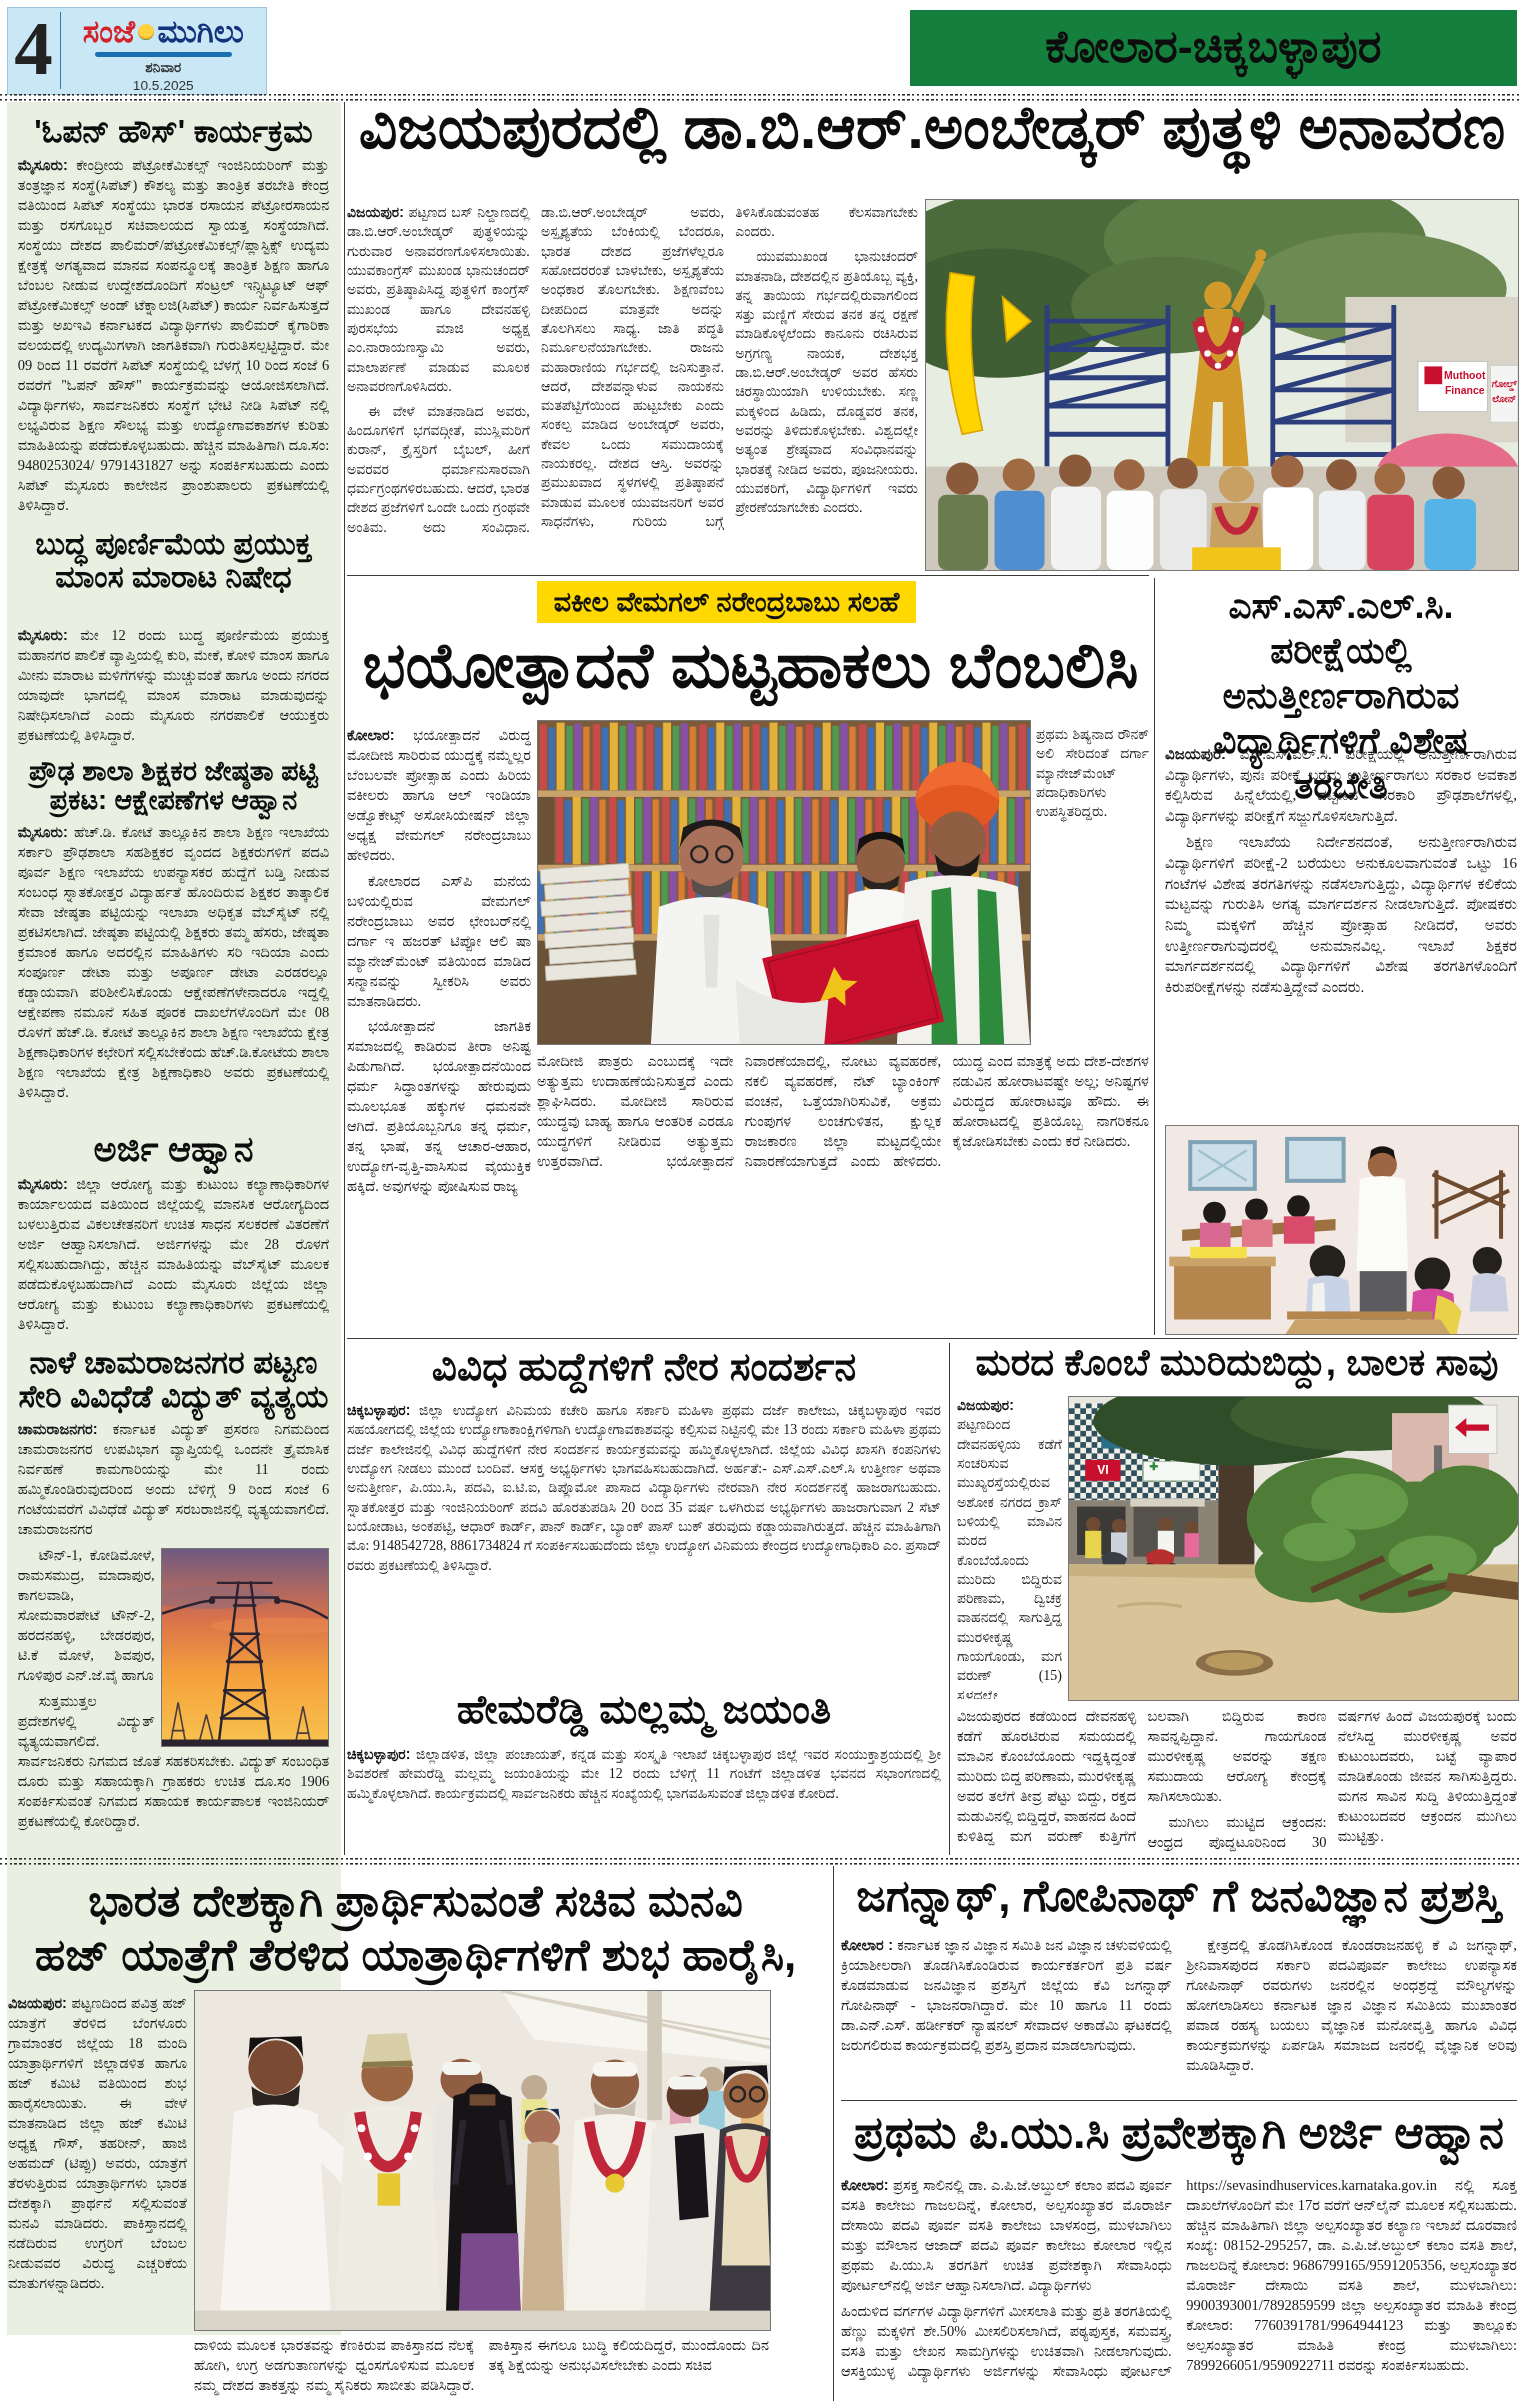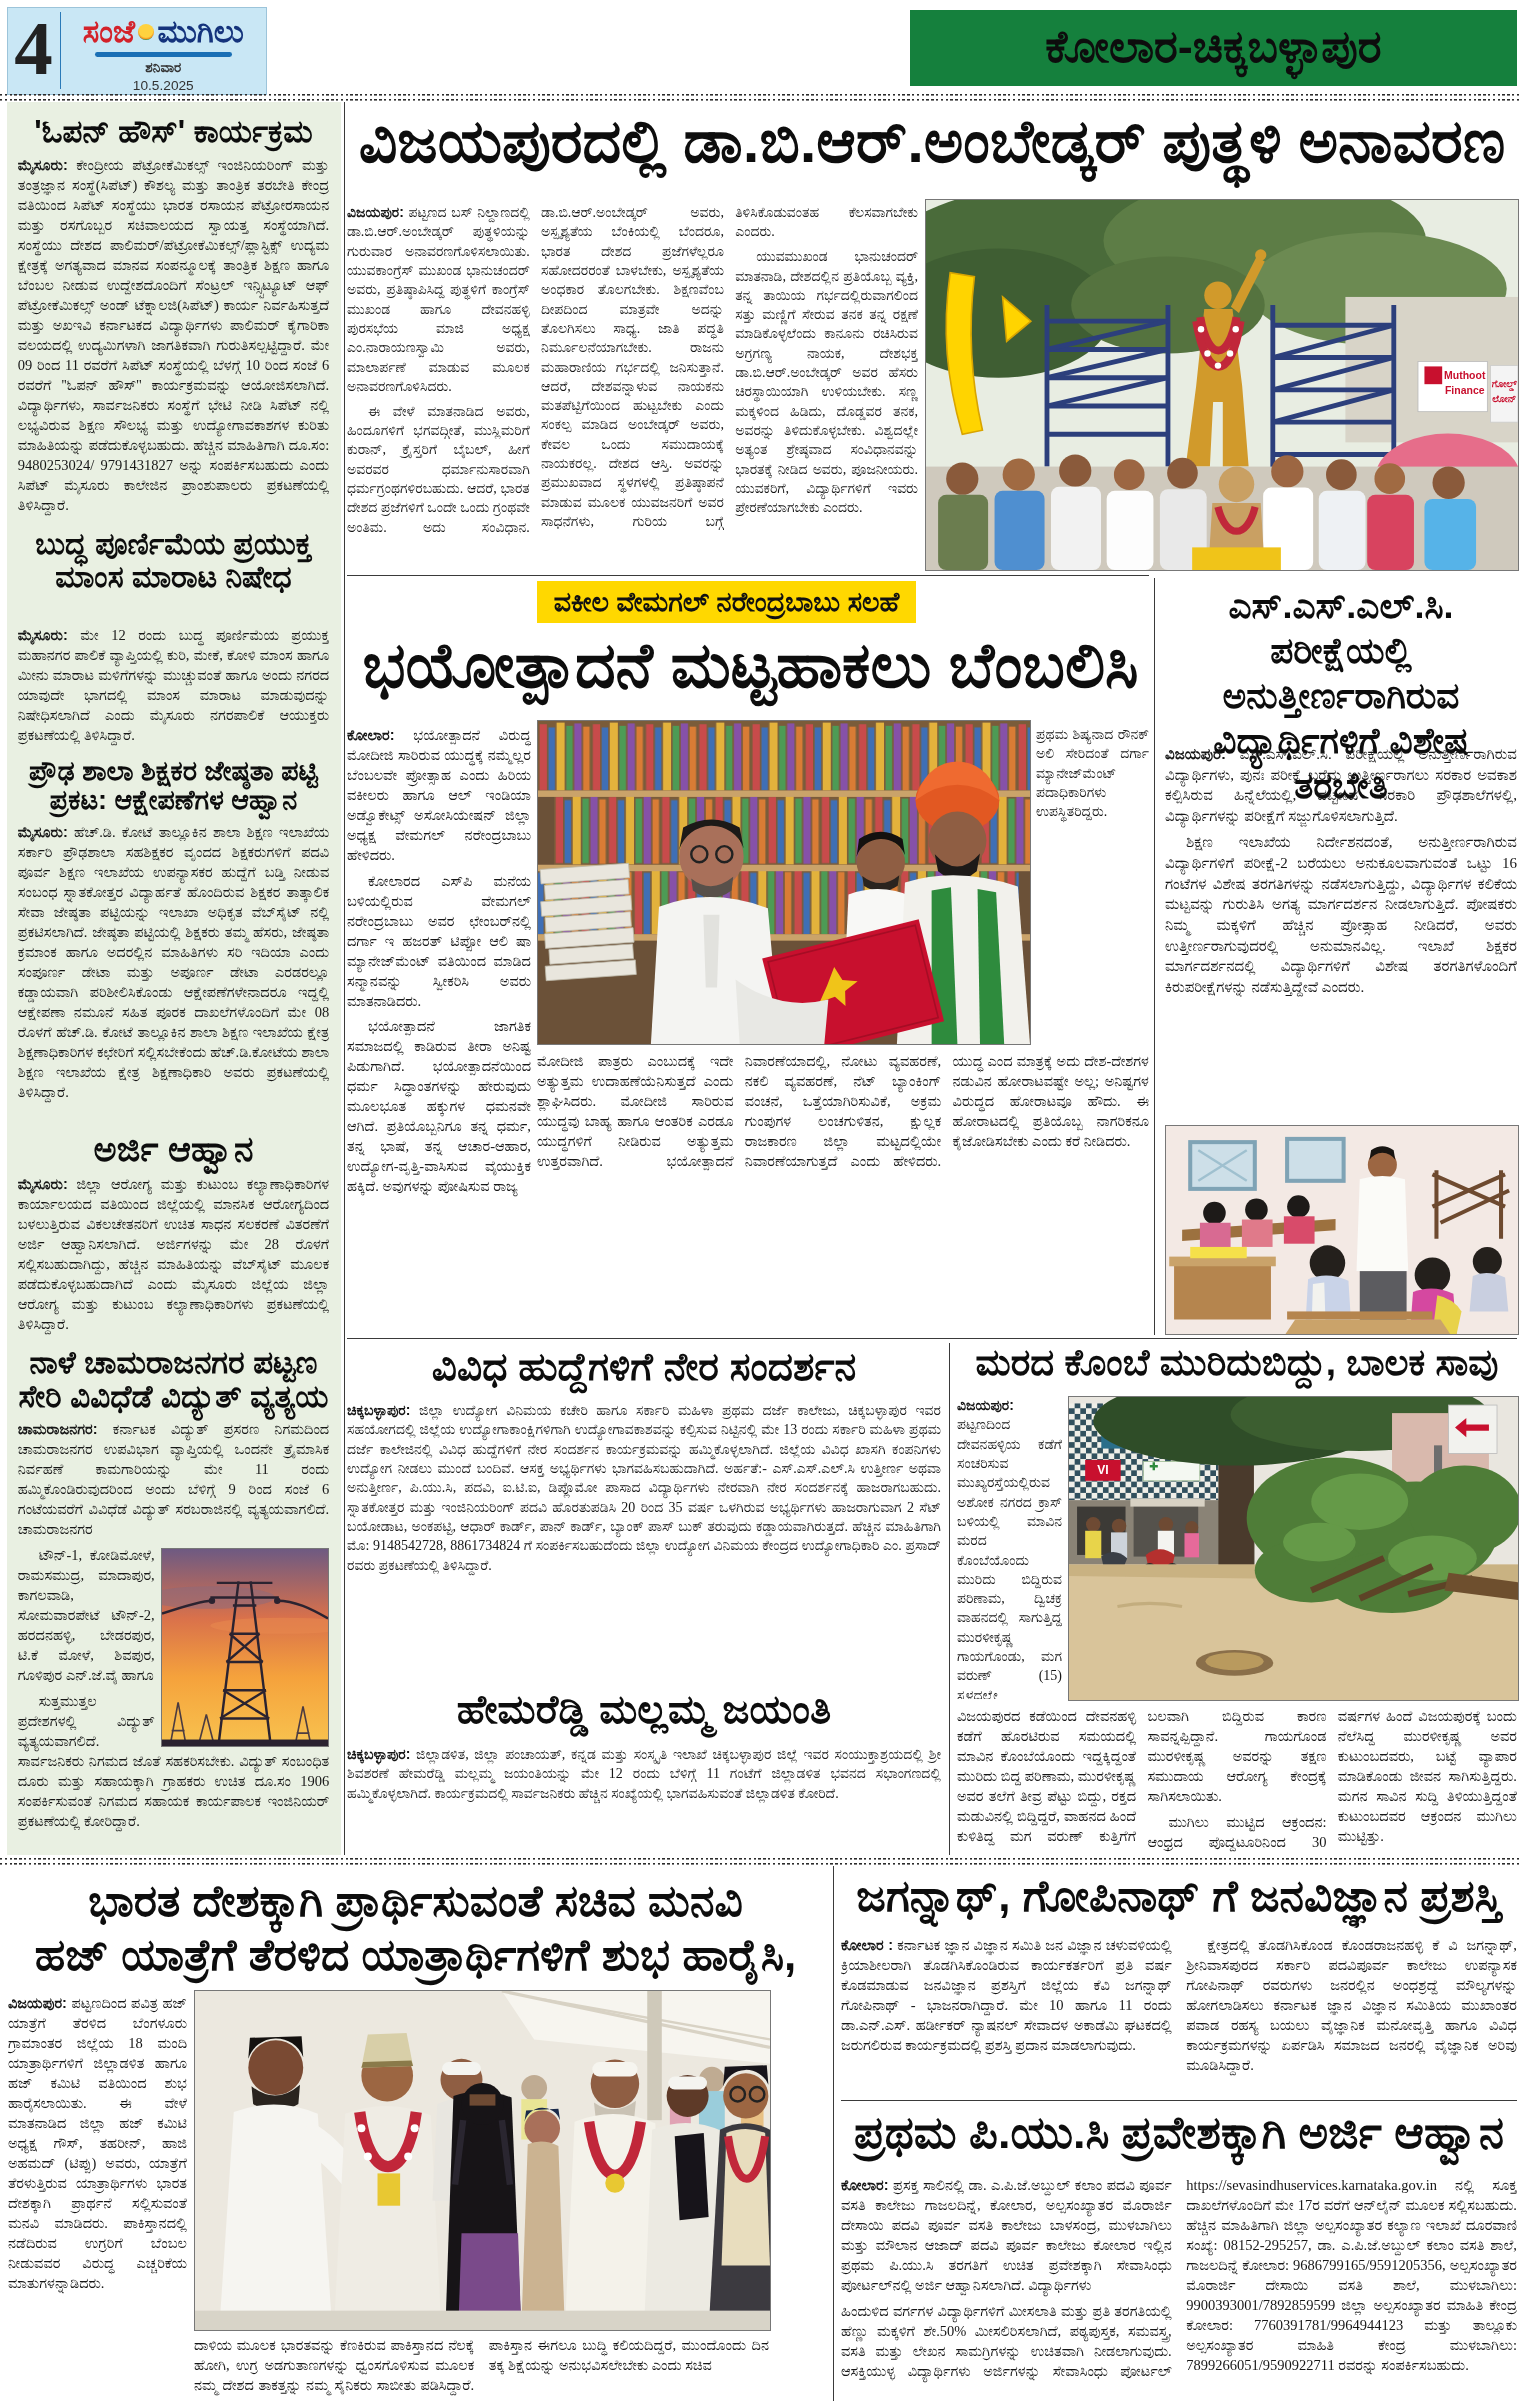--- a/index.html
+++ b/index.html
@@ -31,21 +31,21 @@
   .logo1{color:#d3222a;font-weight:700;font-size:31px;font-family:"Liberation Sans",sans-serif;}
   .logo2{color:#14337c;font-weight:700;font-size:31px;font-family:"Liberation Sans",sans-serif;}
   .sun{width:16px;height:16px;border-radius:50%;background:radial-gradient(circle at 50% 40%,#ffd23f 0 55%,#f08c1a 70%,#2e8b3d 75%);}
   .logobar{width:137px;height:4.8px;background:#1a6fb5;border-radius:2.4px;margin:2.4px 0 3.2px 0;}
   .mastday{font-size:13.7px;font-weight:700;color:#333;}
   .mastdate{font-size:13.7px;color:#333;margin-top:1.6px;}
   .regionbox{left:910px;top:9.7px;width:607px;height:76px;background:#15803d;
              display:flex;align-items:center;justify-content:center;}
   .regiontxt{font-size:45px;font-weight:700;color:#0d0d0d;}
   
-  .greencol{left:6.5px;top:102px;width:334px;height:1753px;background:#e9f0e2;
+  .greencol{left:6.5px;top:102px;width:334px;height:2233px;background:#e9f0e2;
             padding:8px 11.3px;box-sizing:border-box;overflow:hidden;}
   .greencol .headline{margin:4.8px 0 6.5px 0;}
   .kicker{background:#ffd800;display:flex;align-items:center;justify-content:center;
           font-weight:700;font-size:27px;font-family:"Liberation Sans",sans-serif;}
   .cols3{column-count:3;column-gap:11.3px;}
   .cols2{column-count:2;column-gap:14.5px;}
   .floatimg{float:right;width:166px;height:197px;border:0.8px solid #777;margin:3.2px 0 3.2px 6.5px;}
   .floatimg svg{display:block;width:100%;height:100%;}
   .urltxt{font-family:"Liberation Serif",serif;}
 </style>
@@ -132,21 +132,21 @@
             <rect y="236" width="206" height="8" fill="#2b2330"></rect>
           </svg>
         </div>
         <p>ಟೌನ್-1, ಕೋಡಿಮೋಳೆ, ರಾಮಸಮುದ್ರ, ಮಾದಾಪುರ, ಕಾಗಲವಾಡಿ, ಸೋಮವಾರಪೇಟೆ ಟೌನ್-2, ಹರದನಹಳ್ಳಿ, ಬೇಡರಪುರ, ಟಿ.ಕೆ ಮೋಳೆ, ಶಿವಪುರ, ಗೂಳಿಪುರ ಎನ್.ಜೆ.ವೈ ಹಾಗೂ</p>
         <p>ಸುತ್ತಮುತ್ತಲ ಪ್ರದೇಶಗಳಲ್ಲಿ ವಿದ್ಯುತ್ ವ್ಯತ್ಯಯವಾಗಲಿದೆ. ಸಾರ್ವಜನಿಕರು ನಿಗಮದ ಜೊತೆ ಸಹಕರಿಸಬೇಕು. ವಿದ್ಯುತ್ ಸಂಬಂಧಿತ ದೂರು ಮತ್ತು ಸಹಾಯಕ್ಕಾಗಿ ಗ್ರಾಹಕರು ಉಚಿತ ದೂ.ಸಂ 1906 ಸಂಪರ್ಕಿಸುವಂತೆ ನಿಗಮದ ಸಹಾಯಕ ಕಾರ್ಯಪಾಲಕ ಇಂಜಿನಿಯರ್ ಪ್ರಕಟಣೆಯಲ್ಲಿ ಕೋರಿದ್ದಾರೆ.</p>
       </div>
     </div>
   </div>
   <div class="vrule" style="left:344px;top:102px;height:1753px;"></div>
 
-  <div class="abs headline" style="left:347px;top:110px;width:1170px;height:90px;font-size:60px;">ವಿಜಯಪುರದಲ್ಲಿ ಡಾ.ಬಿ.ಆರ್.ಅಂಬೇಡ್ಕರ್ ಪುತ್ಥಳಿ ಅನಾವರಣ</div>
+  <div class="abs headline" style="left:347px;top:96px;width:1170px;height:90px;font-size:60px;">ವಿಜಯಪುರದಲ್ಲಿ ಡಾ.ಬಿ.ಆರ್.ಅಂಬೇಡ್ಕರ್ ಪುತ್ಥಳಿ ಅನಾವರಣ</div>
   <div class="abs bodytxt cols3" style="left:347px;top:203px;width:571px;height:365px;">
     <p class="nofirst"><span class="dateline">ವಿಜಯಪುರ:</span> <span>ಪಟ್ಟಣದ ಬಸ್ ನಿಲ್ದಾಣದಲ್ಲಿ ಡಾ.ಬಿ.ಆರ್.ಅಂಬೇಡ್ಕರ್ ಪುತ್ಥಳಿಯನ್ನು ಗುರುವಾರ ಅನಾವರಣಗೊಳಿಸಲಾಯಿತು. ಯುವಕಾಂಗ್ರೆಸ್ ಮುಖಂಡ ಭಾನುಚಂದರ್ ಅವರು, ಪ್ರತಿಷ್ಠಾಪಿಸಿದ್ದ ಪುತ್ಥಳಿಗೆ ಕಾಂಗ್ರೆಸ್ ಮುಖಂಡ ಹಾಗೂ ದೇವನಹಳ್ಳಿ ಪುರಸಭೆಯ ಮಾಜಿ ಅಧ್ಯಕ್ಷ ಎಂ.ನಾರಾಯಣಸ್ವಾಮಿ ಅವರು, ಮಾಲಾರ್ಪಣೆ ಮಾಡುವ ಮೂಲಕ ಅನಾವರಣಗೊಳಿಸಿದರು.</span></p>
     <p>ಈ ವೇಳೆ ಮಾತನಾಡಿದ ಅವರು, ಹಿಂದೂಗಳಿಗೆ ಭಗವದ್ಗೀತೆ, ಮುಸ್ಲಿಮರಿಗೆ ಕುರಾನ್, ಕ್ರೈಸ್ತರಿಗೆ ಬೈಬಲ್, ಹೀಗೆ ಅವರವರ ಧರ್ಮಾನುಸಾರವಾಗಿ ಧರ್ಮಗ್ರಂಥಗಳಿರಬಹುದು. ಆದರೆ, ಭಾರತ ದೇಶದ ಪ್ರಜೆಗಳಿಗೆ ಒಂದೇ ಒಂದು ಗ್ರಂಥವೇ ಅಂತಿಮ. ಅದು ಸಂವಿಧಾನ. ಡಾ.ಬಿ.ಆರ್.ಅಂಬೇಡ್ಕರ್ ಅವರು, ಅಸ್ಪೃಶ್ಯತೆಯ ಬೆಂಕಿಯಲ್ಲಿ ಬೆಂದರೂ, ಭಾರತ ದೇಶದ ಪ್ರಜೆಗಳೆಲ್ಲರೂ ಸಹೋದರರಂತೆ ಬಾಳಬೇಕು, ಅಸ್ಪೃಶ್ಯತೆಯ ಅಂಧಕಾರ ತೊಲಗಬೇಕು. ಶಿಕ್ಷಣವೆಂಬ ದೀಪದಿಂದ ಮಾತ್ರವೇ ಅದನ್ನು ತೊಲಗಿಸಲು ಸಾಧ್ಯ. ಜಾತಿ ಪದ್ಧತಿ ನಿರ್ಮೂಲನೆಯಾಗಬೇಕು. ರಾಜನು ಮಹಾರಾಣಿಯ ಗರ್ಭದಲ್ಲಿ ಜನಿಸುತ್ತಾನೆ. ಆದರೆ, ದೇಶವನ್ನಾಳುವ ನಾಯಕನು ಮತಪೆಟ್ಟಿಗೆಯಿಂದ ಹುಟ್ಟಬೇಕು ಎಂದು ಸಂಕಲ್ಪ ಮಾಡಿದ ಅಂಬೇಡ್ಕರ್ ಅವರು, ಕೇವಲ ಒಂದು ಸಮುದಾಯಕ್ಕೆ ನಾಯಕರಲ್ಲ. ದೇಶದ ಆಸ್ತಿ. ಅವರನ್ನು ಪ್ರಮುಖವಾದ ಸ್ಥಳಗಳಲ್ಲಿ ಪ್ರತಿಷ್ಠಾಪನೆ ಮಾಡುವ ಮೂಲಕ ಯುವಜನರಿಗೆ ಅವರ ಸಾಧನೆಗಳು, ಗುರಿಯ ಬಗ್ಗೆ ತಿಳಿಸಿಕೊಡುವಂತಹ ಕೆಲಸವಾಗಬೇಕು ಎಂದರು.</p>
     <p>ಯುವಮುಖಂಡ ಭಾನುಚಂದರ್ ಮಾತನಾಡಿ, ದೇಶದಲ್ಲಿನ ಪ್ರತಿಯೊಬ್ಬ ವ್ಯಕ್ತಿ, ತನ್ನ ತಾಯಿಯ ಗರ್ಭದಲ್ಲಿರುವಾಗಲಿಂದ ಸತ್ತು ಮಣ್ಣಿಗೆ ಸೇರುವ ತನಕ ತನ್ನ ರಕ್ಷಣೆ ಮಾಡಿಕೊಳ್ಳಲೆಂದು ಕಾನೂನು ರಚಿಸಿರುವ ಅಗ್ರಗಣ್ಯ ನಾಯಕ, ದೇಶಭಕ್ತ ಡಾ.ಬಿ.ಆರ್.ಅಂಬೇಡ್ಕರ್ ಅವರ ಹೆಸರು ಚಿರಸ್ಥಾಯಿಯಾಗಿ ಉಳಿಯಬೇಕು. ಸಣ್ಣ ಮಕ್ಕಳಿಂದ ಹಿಡಿದು, ದೊಡ್ಡವರ ತನಕ, ಅವರನ್ನು ತಿಳಿದುಕೊಳ್ಳಬೇಕು. ವಿಶ್ವದಲ್ಲೇ ಅತ್ಯಂತ ಶ್ರೇಷ್ಠವಾದ ಸಂವಿಧಾನವನ್ನು ಭಾರತಕ್ಕೆ ನೀಡಿದ ಅವರು, ಪೂಜನೀಯರು. ಯುವಕರಿಗೆ, ವಿದ್ಯಾರ್ಥಿಗಳಿಗೆ ಇವರು ಪ್ರೇರಣೆಯಾಗಬೇಕು ಎಂದರು.</p>
 
   </div>
   <div class="photo" style="left:925px;top:199px;width:592px;height:370px;">
     <svg viewBox="0 0 734 458" preserveAspectRatio="none">
       <rect width="734" height="458" fill="#e8ede2"></rect>
       <ellipse cx="180" cy="70" rx="230" ry="90" fill="#4a6b3a"></ellipse>

